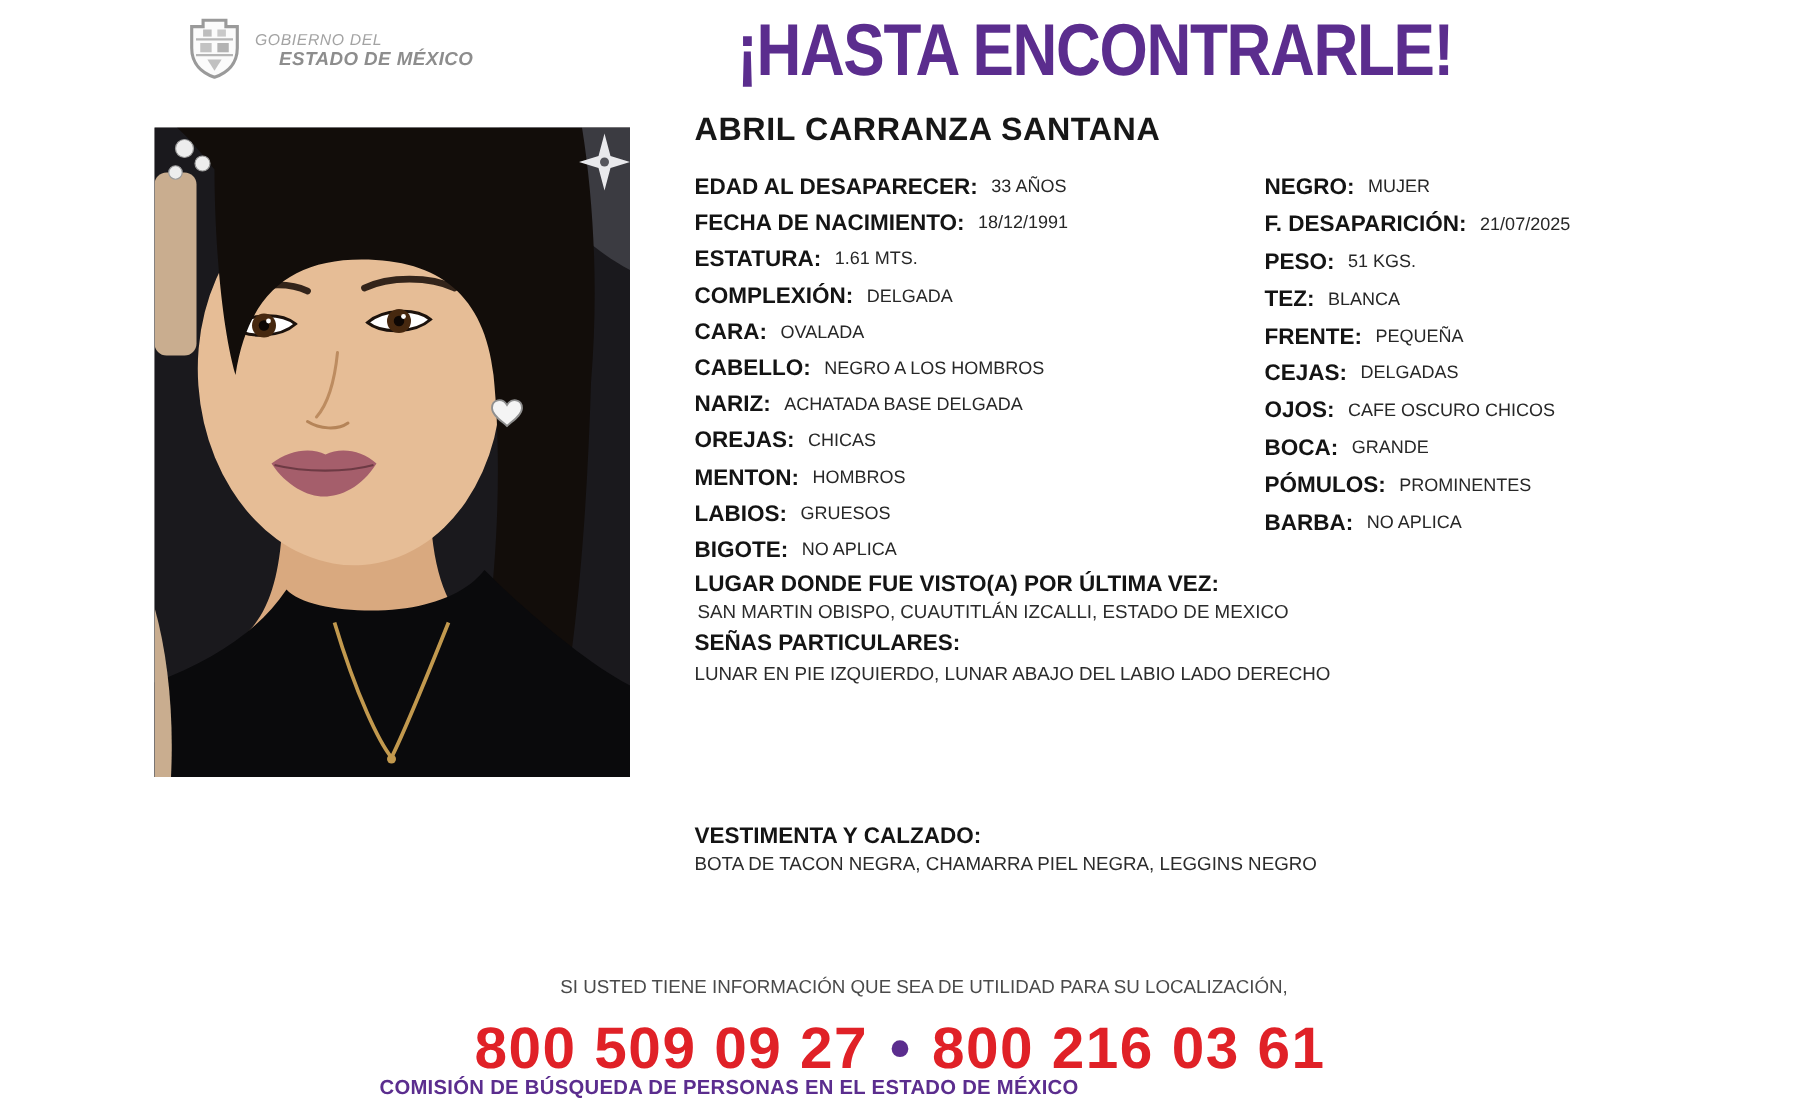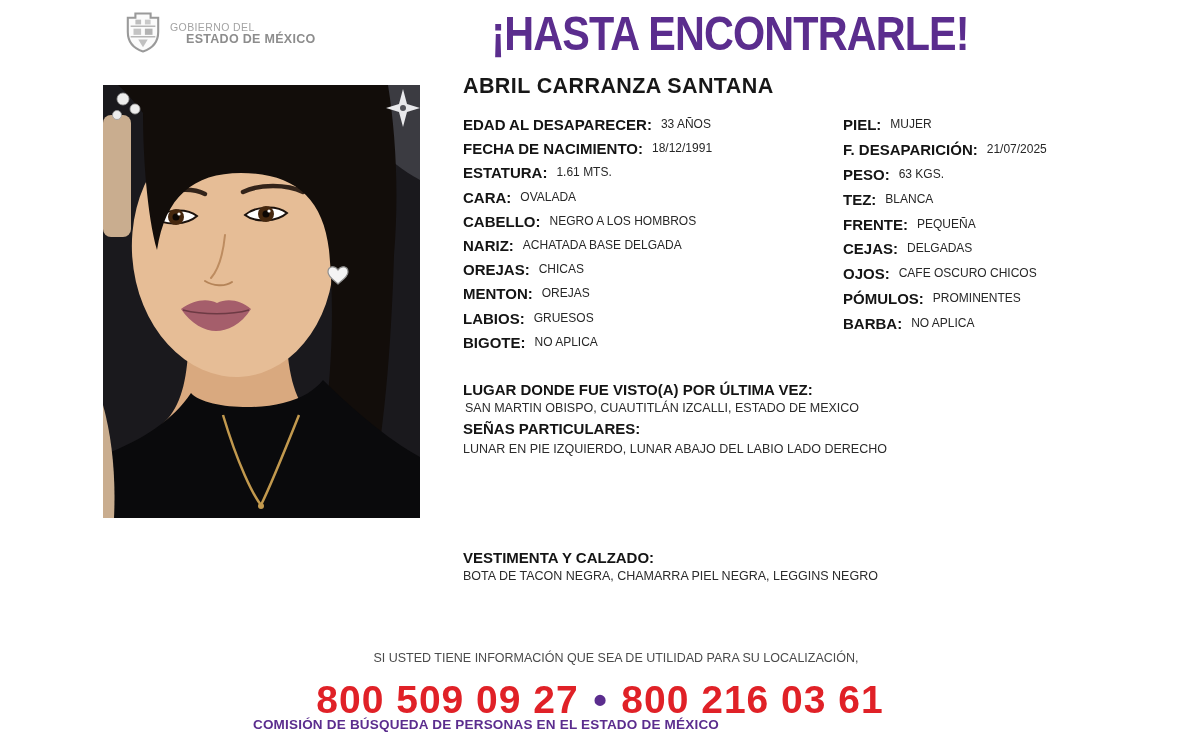--- a/index.html
+++ b/index.html
@@ -6,21 +6,21 @@
   body{
     width:1200px;height:740px;position:relative;overflow:hidden;
     background:#ffffff;
     font-family:"Liberation Sans","DejaVu Sans",sans-serif;
     color:#1d1d1d;
     -webkit-font-smoothing:antialiased;
   }
   .abs{position:absolute;}
   
   .logo-wrap{left:124px;top:11px;display:flex;align-items:center;gap:8px;}
-  .logo-text{line-height:1.05;}
+  .logo-text{line-height:1.05;font-style:italic;}
   .logo-line1{font-size:10.5px;color:#a3a3a3;letter-spacing:.4px;}
   .logo-line2{font-size:12.5px;font-weight:bold;color:#8d8d8d;letter-spacing:.3px;padding-left:16px;}
   .poster-title{
     left:455px;top:4px;width:550px;text-align:center;
     font-size:47px;font-weight:bold;color:#5b2d8e;
     letter-spacing:-1px;transform:scaleX(.88) scaleY(1.04);transform-origin:center top;
     white-space:nowrap;
   }
   
   .photo-frame{left:103px;top:85px;width:317px;height:433px;background:#1a191d;overflow:hidden;}
@@ -139,20 +139,24 @@
       <div class="field-row">
         <span class="flabel">FECHA DE NACIMIENTO:</span>
         <span class="fvalue">18/12/1991</span>
       </div>
 
       <div class="field-row">
         <span class="flabel">ESTATURA:</span>
         <span class="fvalue">1.61 MTS.</span>
       </div>
 
+      <div class="field-row">
+        <span class="flabel">COMPLEXIÓN:</span>
+        <span class="fvalue">DELGADA</span>
+      </div>
 
       <div class="field-row">
         <span class="flabel">CARA:</span>
         <span class="fvalue">OVALADA</span>
       </div>
 
       <div class="field-row">
         <span class="flabel">CABELLO:</span>
         <span class="fvalue">NEGRO A LOS HOMBROS</span>
       </div>
@@ -162,49 +166,49 @@
         <span class="fvalue">ACHATADA BASE DELGADA</span>
       </div>
 
       <div class="field-row">
         <span class="flabel">OREJAS:</span>
         <span class="fvalue">CHICAS</span>
       </div>
 
       <div class="field-row">
         <span class="flabel">MENTON:</span>
-        <span class="fvalue">OREJAS</span>
+        <span class="fvalue">HOMBROS</span>
       </div>
 
       <div class="field-row">
         <span class="flabel">LABIOS:</span>
         <span class="fvalue">GRUESOS</span>
       </div>
 
       <div class="field-row">
         <span class="flabel">BIGOTE:</span>
         <span class="fvalue">NO APLICA</span>
       </div>
     </div>
 
   <div class="abs col col-right">
 
       <div class="field-row">
-        <span class="flabel">PIEL:</span>
+        <span class="flabel">NEGRO:</span>
         <span class="fvalue">MUJER</span>
       </div>
 
       <div class="field-row">
         <span class="flabel">F. DESAPARICIÓN:</span>
         <span class="fvalue">21/07/2025</span>
       </div>
 
       <div class="field-row">
         <span class="flabel">PESO:</span>
-        <span class="fvalue">63 KGS.</span>
+        <span class="fvalue">51 KGS.</span>
       </div>
 
       <div class="field-row">
         <span class="flabel">TEZ:</span>
         <span class="fvalue">BLANCA</span>
       </div>
 
       <div class="field-row">
         <span class="flabel">FRENTE:</span>
         <span class="fvalue">PEQUEÑA</span>
@@ -213,20 +217,24 @@
       <div class="field-row">
         <span class="flabel">CEJAS:</span>
         <span class="fvalue">DELGADAS</span>
       </div>
 
       <div class="field-row">
         <span class="flabel">OJOS:</span>
         <span class="fvalue">CAFE OSCURO CHICOS</span>
       </div>
 
+      <div class="field-row">
+        <span class="flabel">BOCA:</span>
+        <span class="fvalue">GRANDE</span>
+      </div>
 
       <div class="field-row">
         <span class="flabel">PÓMULOS:</span>
         <span class="fvalue">PROMINENTES</span>
       </div>
 
       <div class="field-row">
         <span class="flabel">BARBA:</span>
         <span class="fvalue">NO APLICA</span>
       </div>

